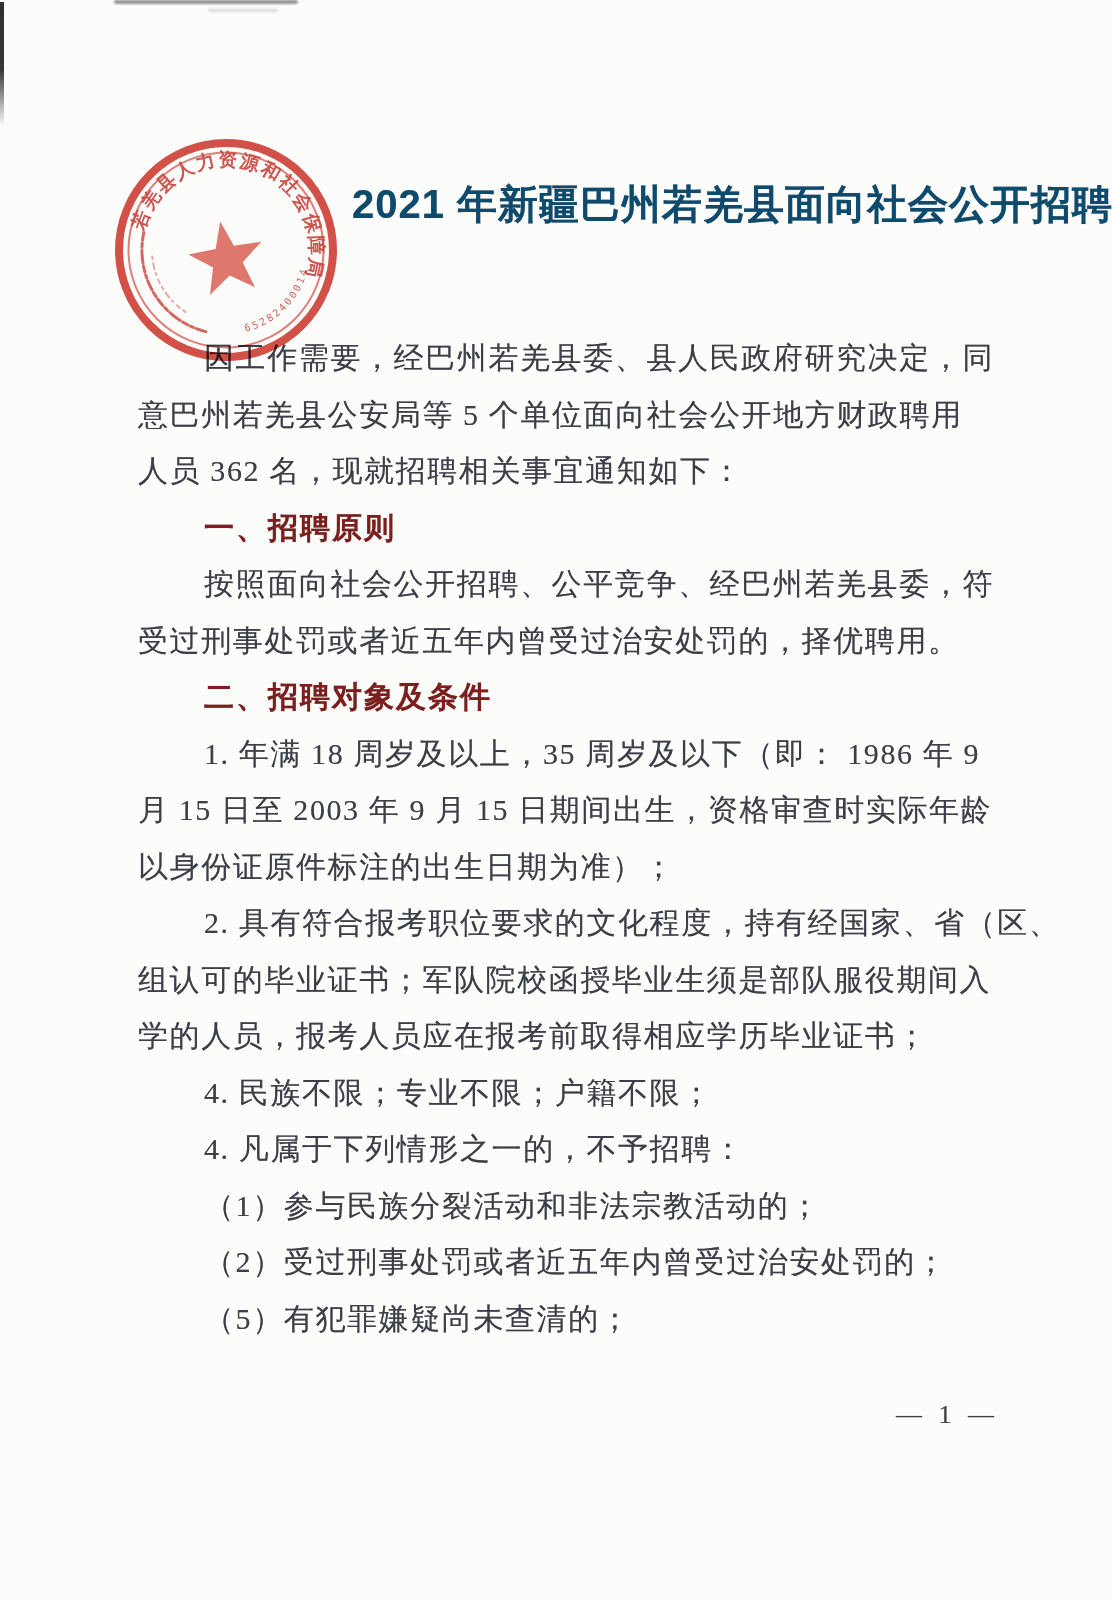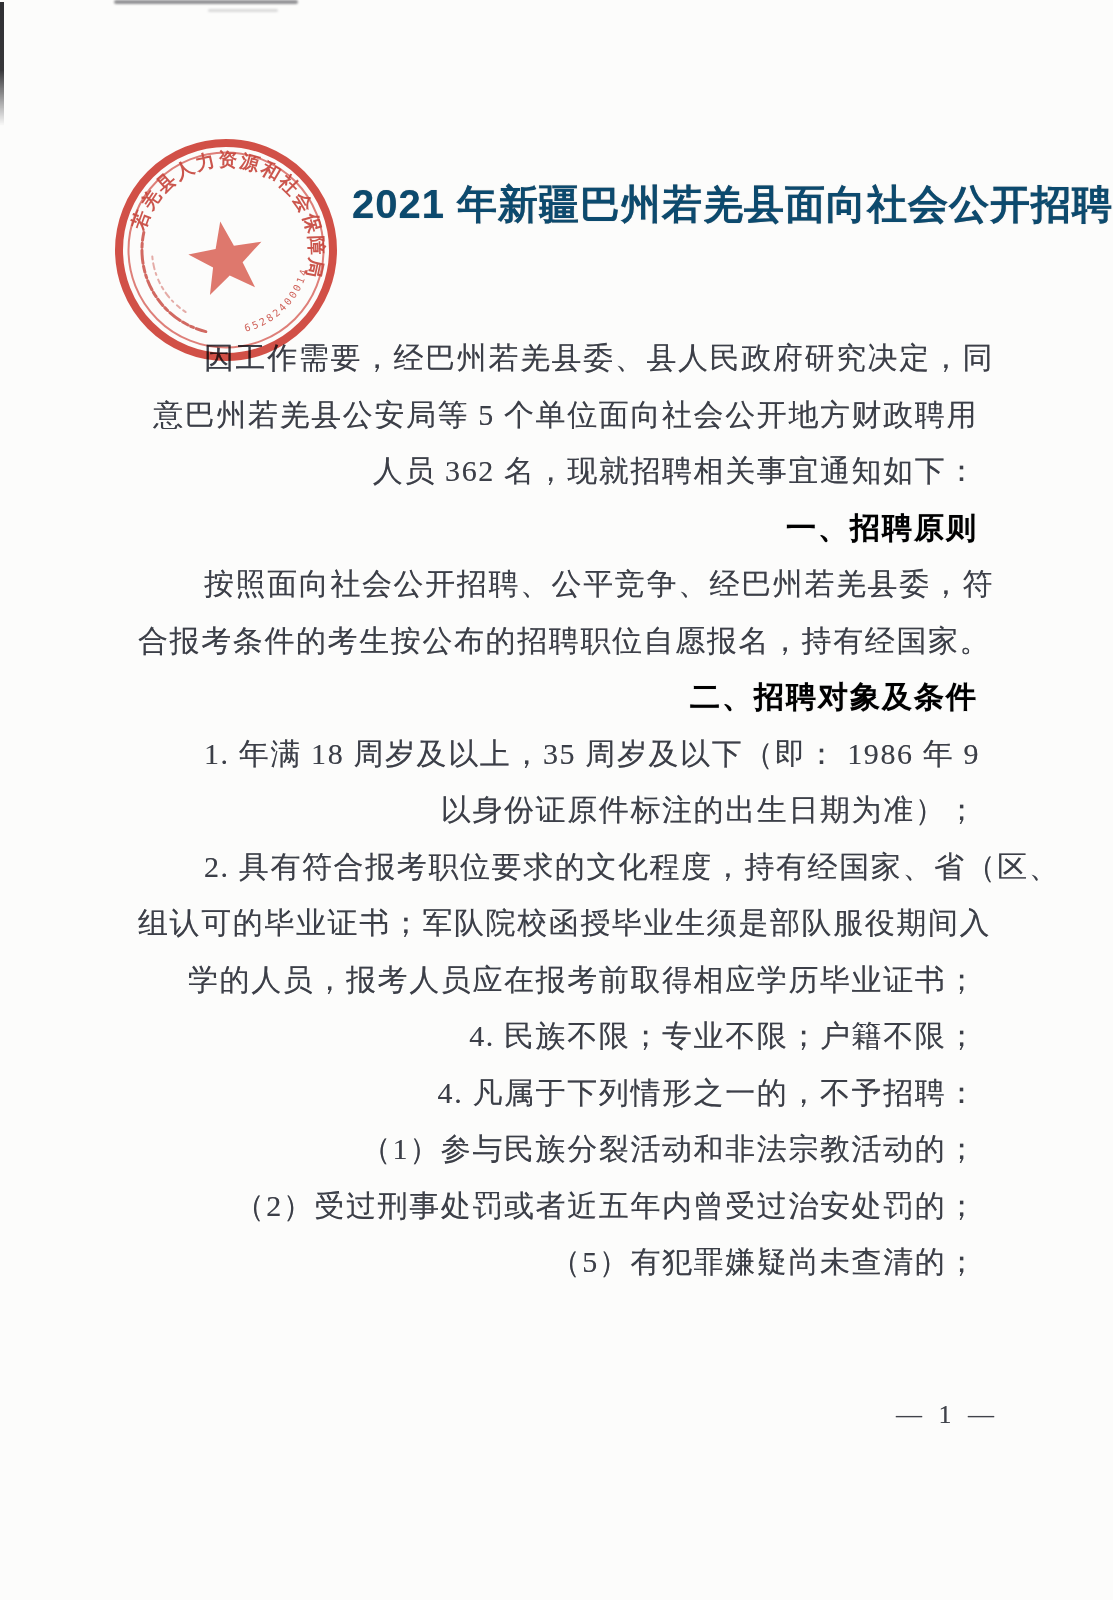--- a/index.html
+++ b/index.html
@@ -35,26 +35,26 @@
     text-shadow:0 0 .7px rgba(45,48,56,.55);
   }
   
   .body-block{
     position:absolute;top:330px;left:138px;width:840px;z-index:1;
     font-size:30px;color:#3c3f48;
     text-shadow:0 0 .6px rgba(60,63,72,.5);
   }
   .line{
     height:56.5px;line-height:56.5px;
-    white-space:nowrap;letter-spacing:1.6px;text-align:right;
+    white-space:nowrap;letter-spacing:1.6px;
   }
   .ind{padding-left:66px;}
   .hd{
     font-family:"Liberation Sans","DejaVu Sans",sans-serif;
-    font-weight:bold;color:#000000;letter-spacing:2px;
+    font-weight:bold;color:#7f1d1d;letter-spacing:2px;
     text-shadow:0 0 .7px rgba(44,47,54,.55);
   }
   .page-num{
     position:absolute;left:896px;top:1400px;z-index:1;
     font-size:26px;letter-spacing:5px;color:#3f424a;
     text-shadow:0 0 .5px rgba(63,66,74,.5);
   }
   
   .seal{
     position:absolute;left:110px;top:134px;width:232px;height:232px;
@@ -97,23 +97,24 @@
       <path d="M 42.3 122.4 A 74 74 0 0 0 79 180.1" stroke-width="2" opacity="0.55" stroke-dasharray="3 4 6 4 2 5 4 4"></path>
     </g>
   </svg>
 
   <div class="body-block">
     <div class="line ind">因工作需要，经巴州若羌县委、县人民政府研究决定，同</div>
     <div class="line">意巴州若羌县公安局等 5 个单位面向社会公开地方财政聘用</div>
     <div class="line">人员 362 名，现就招聘相关事宜通知如下：</div>
     <div class="line ind hd">一、招聘原则</div>
     <div class="line ind">按照面向社会公开招聘、公平竞争、经巴州若羌县委，符</div>
-    <div class="line">合报考条件的考生按公布的招聘职位自愿报名，持有经国家。</div>
+    <div class="line">受过刑事处罚或者近五年内曾受过治安处罚的，择优聘用。</div>
     <div class="line ind hd">二、招聘对象及条件</div>
     <div class="line ind">1. 年满 18 周岁及以上，35 周岁及以下（即： 1986 年 9</div>
+    <div class="line">月 15 日至 2003 年 9 月 15 日期间出生，资格审查时实际年龄</div>
     <div class="line">以身份证原件标注的出生日期为准）；</div>
     <div class="line ind">2. 具有符合报考职位要求的文化程度，持有经国家、省（区、</div>
     <div class="line">组认可的毕业证书；军队院校函授毕业生须是部队服役期间入</div>
     <div class="line">学的人员，报考人员应在报考前取得相应学历毕业证书；</div>
     <div class="line ind">4. 民族不限；专业不限；户籍不限；</div>
     <div class="line ind">4. 凡属于下列情形之一的，不予招聘：</div>
     <div class="line ind">（1）参与民族分裂活动和非法宗教活动的；</div>
     <div class="line ind">（2）受过刑事处罚或者近五年内曾受过治安处罚的；</div>
     <div class="line ind">（5）有犯罪嫌疑尚未查清的；</div>
   </div>

